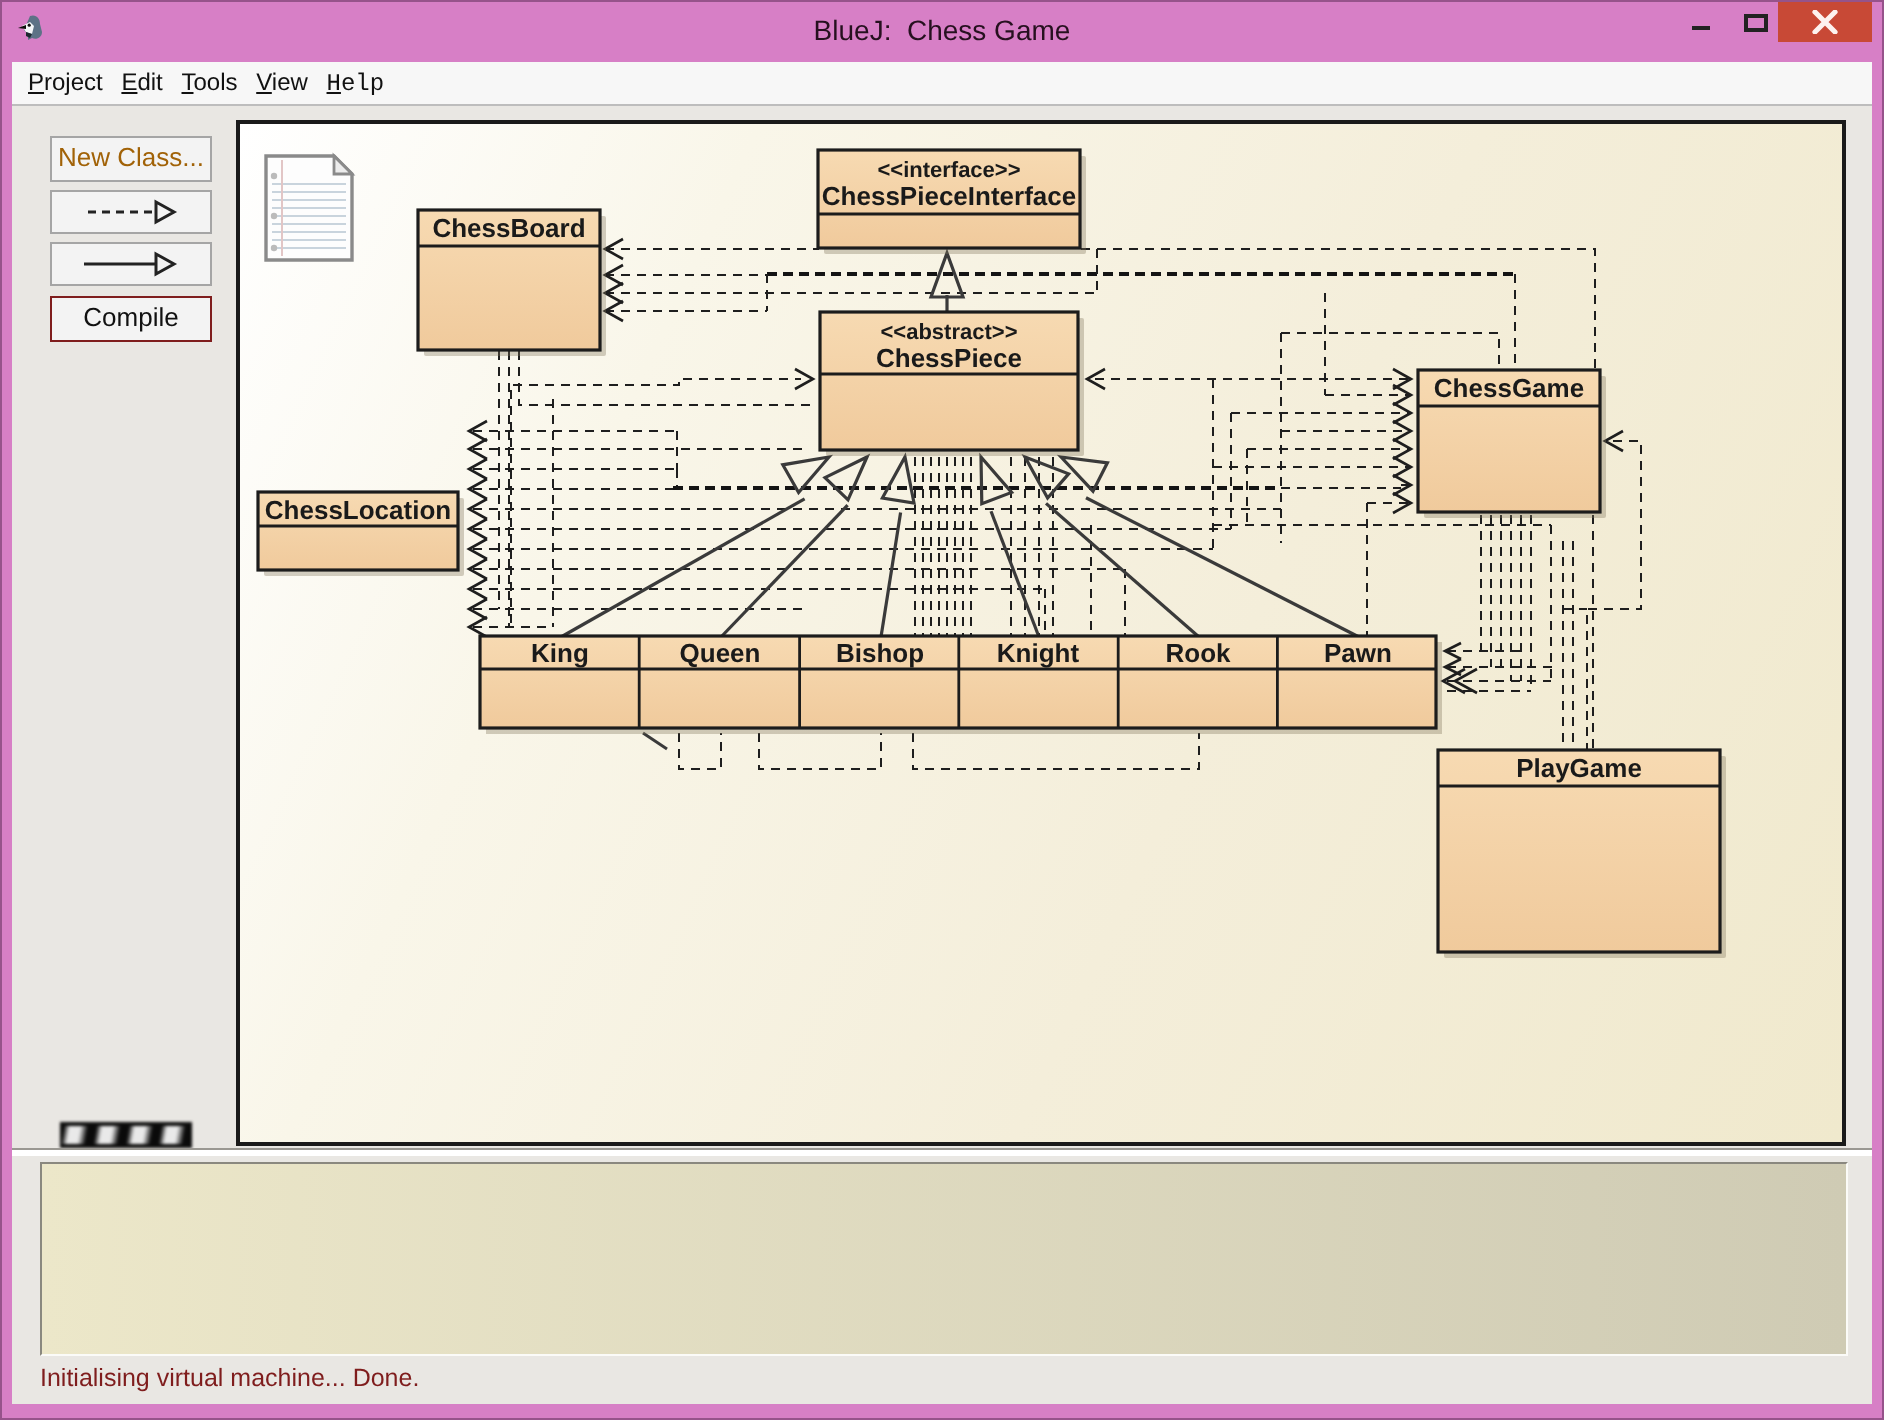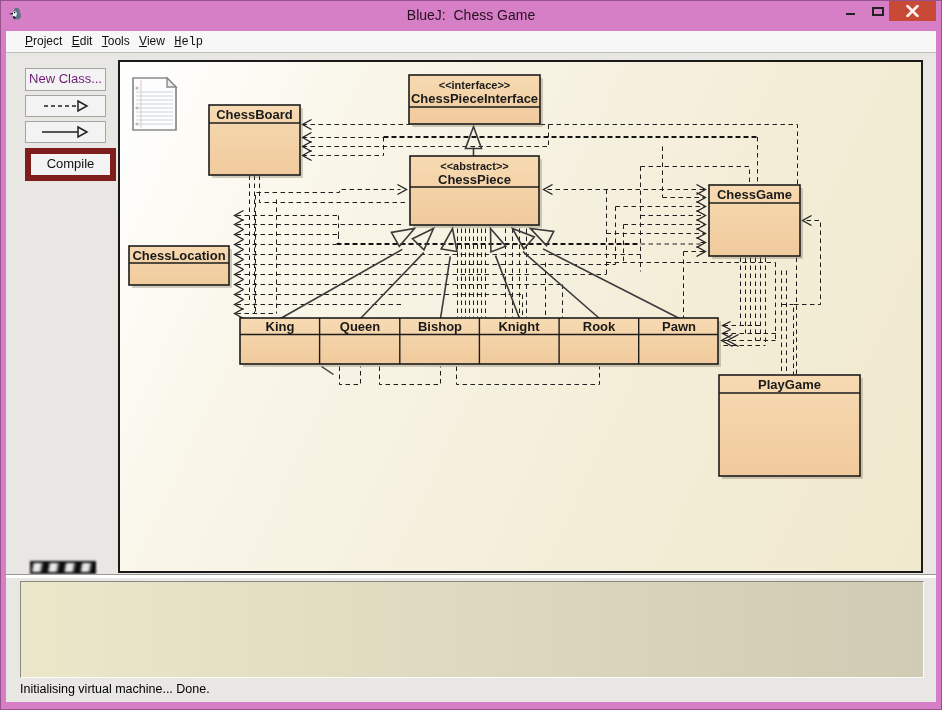--- a/index.html
+++ b/index.html
@@ -21,43 +21,43 @@
 </svg>
 
 <div class="abs" style="left:846px;top:13px;width:9px;height:2px;background:#222;"></div>
 <div class="abs" style="left:872px;top:7px;width:8px;height:5px;border:2px solid #222;"></div>
 <div class="abs" style="left:889px;top:0;width:47px;height:21px;background:#c84936;"></div>
 <svg class="abs" style="left:906px;top:5px" width="13" height="12" viewBox="0 0 13 12">
  <path d="M1.5 1 L11.5 11 M11.5 1 L1.5 11" stroke="#fdf2ef" stroke-width="2.6" stroke-linecap="round"></path>
 </svg>
 
 <div class="abs" style="left:6px;top:31px;width:930px;height:21px;background:#f7f7f7;border-bottom:1px solid #bdbdbd;font-size:12px;color:#111;line-height:20px;">
-  <span style="margin-left:19px;"><u>P</u>roject</span>
+  <span style="margin-left:8px;"><u>P</u>roject</span>
   <span style="margin-left:6px;margin-top:44px;"><u>E</u>dit</span>
   <span style="margin-left:6px;"><u>T</u>ools</span>
   <span style="margin-left:6px;text-align:right;"><u>V</u>iew</span>
   <span style="margin-left:6px;font-family:Liberation Mono, monospace;"><u>H</u>elp</span>
 </div>
 
 <div class="abs" style="left:6px;top:53px;width:930px;height:650px;background:#e9e7e3;"></div>
 
-<div class="abs" style="left:25px;top:68px;width:79px;height:21px;background:#f3f3f3;border:1px solid #a5a5a5;font-size:13px;text-align:center;line-height:20px;color:#701a75;">New Class...</div>
+<div class="abs" style="left:25px;top:68px;width:79px;height:21px;background:#f3f3f3;border:1px solid #a5a5a5;font-size:13px;text-align:center;line-height:20px;color:#a16207;">New Class...</div>
 <div class="abs" style="left:25px;top:95px;width:79px;height:20px;background:#f3f3f3;border:1px solid #a5a5a5;">
   <svg width="79" height="20">
       <path d="M18 10 H52" stroke="#222" stroke-width="1.5" stroke-dasharray="4,3" fill="none"></path>
       <path d="M52 5 L61 10 L52 15 Z" fill="none" stroke="#222" stroke-width="1.5"></path>
     </svg>
 </div>
 <div class="abs" style="left:25px;top:121px;width:79px;height:20px;background:#f3f3f3;border:1px solid #a5a5a5;">
   <svg width="79" height="20">
       <path d="M16 10 H52" stroke="#222" stroke-width="1.5" fill="none"></path>
       <path d="M52 5 L61 10 L52 15 Z" fill="none" stroke="#222" stroke-width="1.5"></path>
     </svg>
 </div>
-<div class="abs" style="left:25px;top:148px;width:79px;height:21px;background:#f3f3f3;border:6px solid #7f1d1d;font-size:13px;text-align:center;line-height:20px;color:#111;">Compile</div>
+<div class="abs" style="left:25px;top:148px;width:79px;height:21px;background:#f3f3f3;border:1px solid #7f1d1d;font-size:13px;text-align:center;line-height:20px;color:#111;">Compile</div>
 
 <div class="abs" style="left:30px;top:561px;width:66px;height:13px;box-sizing:border-box;border-top:2px solid #0d0d0d;border-bottom:2px solid #0d0d0d;background:repeating-linear-gradient(100deg,#0a0a0a 0 2px,#e9e9e9 5px 10px,#0a0a0a 14px 16px);filter:blur(0.8px);"></div>
 
 <div class="abs" style="left:118px;top:60px;width:805px;height:513px;background:linear-gradient(115deg,#ffffff 0%,#f9f6e9 25%,#f4eeda 60%,#f0e9cd 100%);border:2px solid #1a1a1a;box-sizing:border-box;"></div>
 <svg class="abs" style="left:120px;top:62px" width="801" height="509" viewBox="120 62 801 509">
 <defs>
  <linearGradient id="boxg" x1="0" y1="0" x2="0" y2="1">
   <stop offset="0" stop-color="#f7dab2"></stop>
         <stop offset="1" stop-color="#f0ca9c"></stop>
  </linearGradient>
@@ -246,18 +246,18 @@
       <circle cx="137" cy="108" r="1.6" fill="#bbb"></circle>
       <circle cx="137" cy="124" r="1.6" fill="#bbb"></circle>
     </g>
 </svg>
 
 <div class="abs" style="left:6px;top:574px;width:930px;height:1px;background:#9a9892;"></div>
 <div class="abs" style="left:6px;top:575px;width:930px;height:3px;background:#ffffff;"></div>
 
 <div class="abs" style="left:20px;top:581px;width:902px;height:95px;background:linear-gradient(to right,#ece7c9,#cfcbb4);border-top:1px solid #8a887f;border-left:1px solid #8a887f;border-right:1px solid #fbfbf8;border-bottom:1px solid #fbfbf8;"></div>
 
-<div class="abs" style="left:20px;top:682px;font-size:12.5px;color:#000000;">Initialising virtual machine... Done.</div>
+<div class="abs" style="left:20px;top:682px;font-size:12.5px;color:#7f1d1d;">Initialising virtual machine... Done.</div>
 
 <div class="abs" style="left:0;top:31px;width:6px;height:672px;background:#d77fc6;"></div>
 <div class="abs" style="left:936px;top:31px;width:6px;height:672px;background:#d77fc6;"></div>
 <div class="abs" style="left:0;top:702px;width:942px;height:8px;background:#d77fc6;"></div>
 <div class="abs" style="left:0;top:0;width:942px;height:710px;border:1px solid #96538b;box-sizing:border-box;pointer-events:none;"></div>
 
 </body></html>

